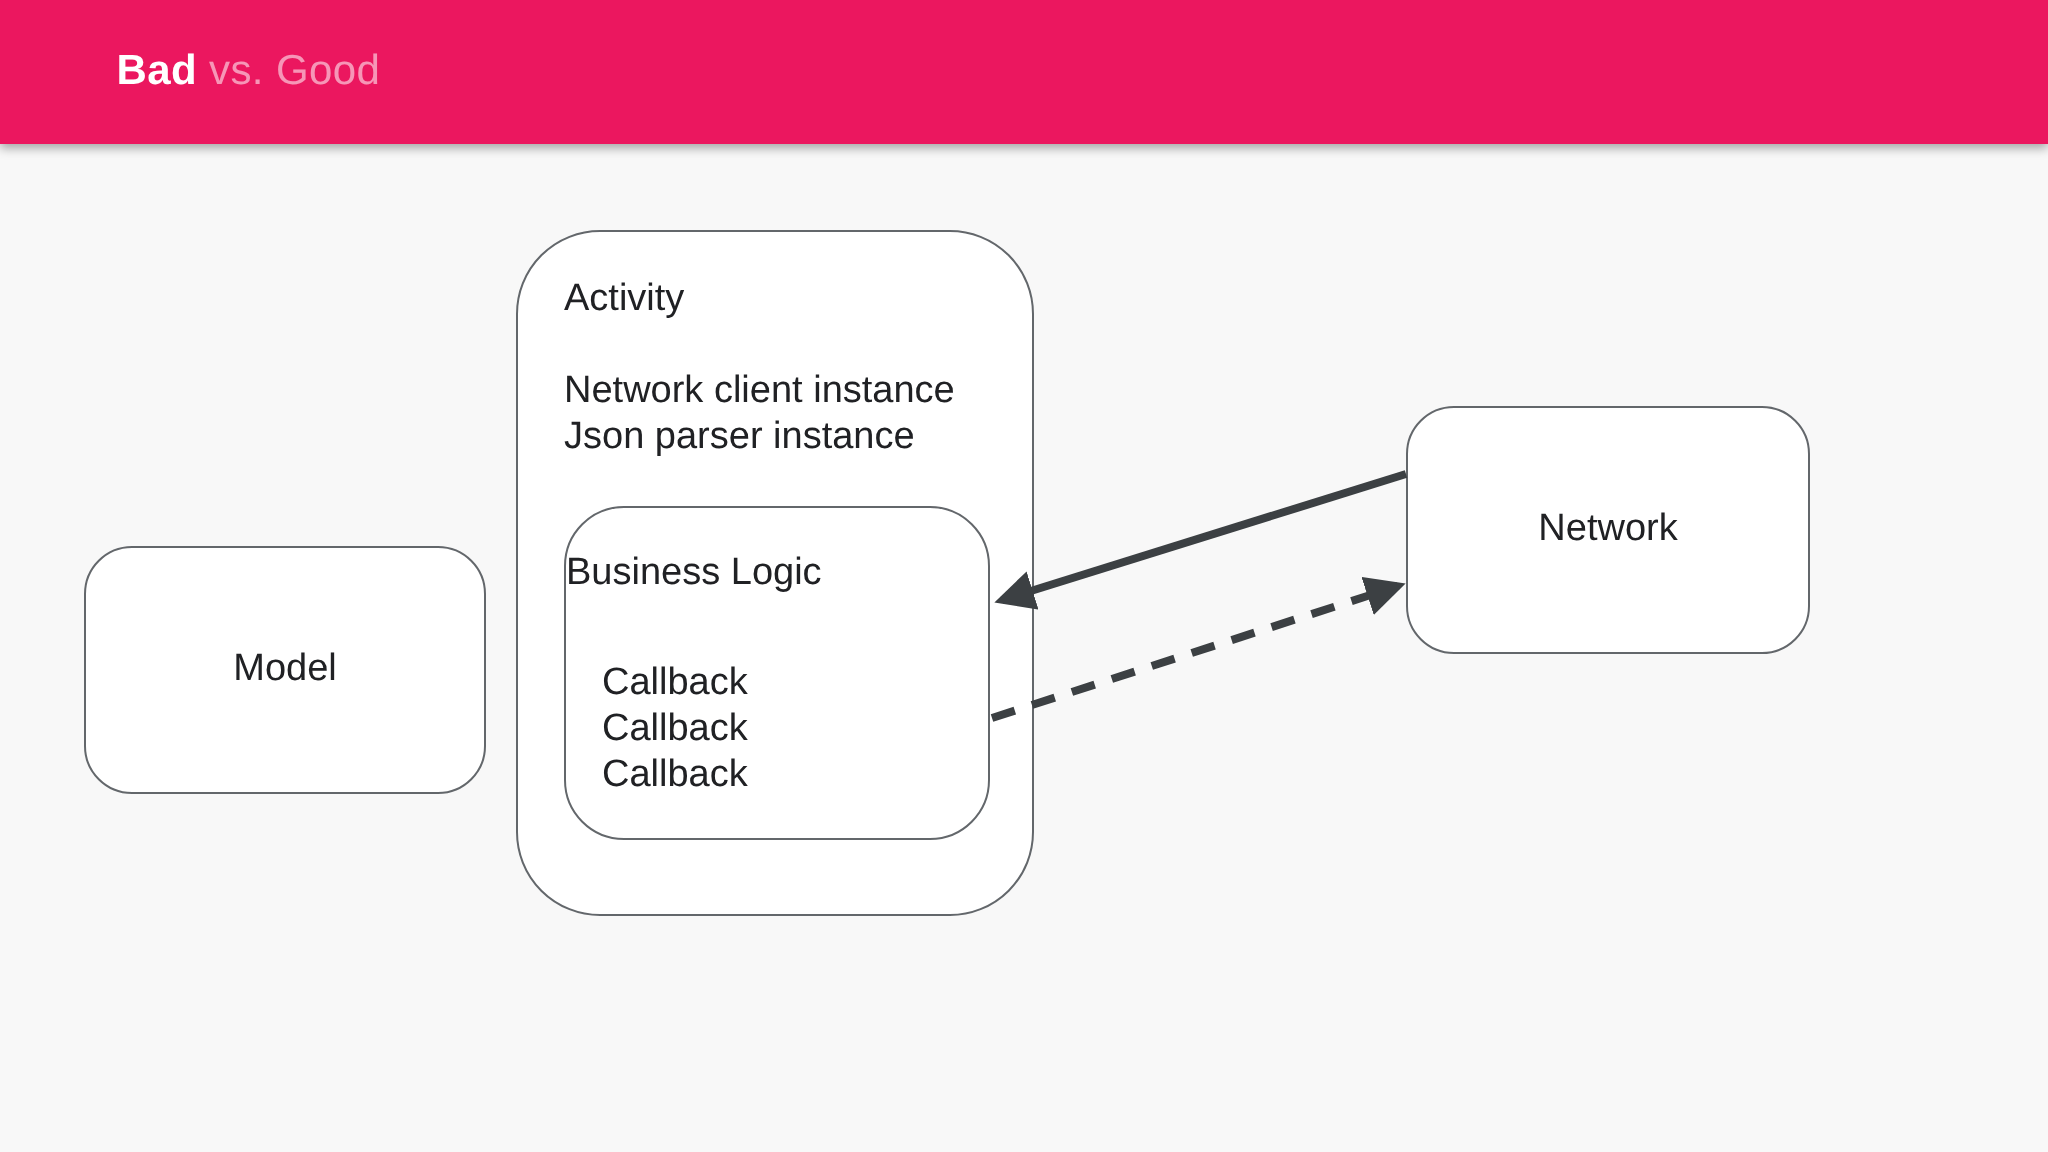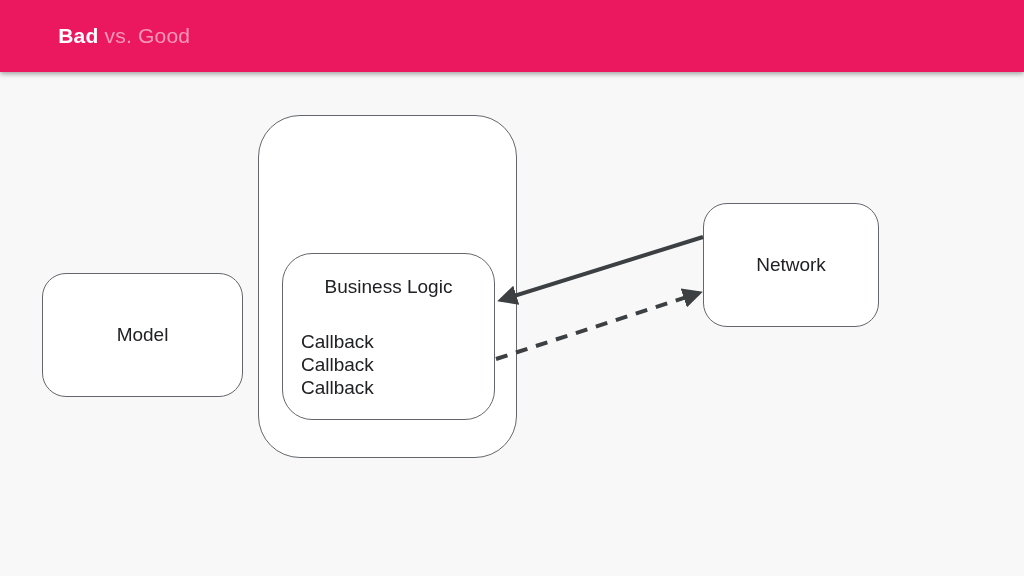--- a/index.html
+++ b/index.html
@@ -44,35 +44,35 @@
     position: absolute;
     background: var(--box-bg);
     border: 1px solid var(--box-border);
     color: var(--text-color);
     font-size: 19px;
     z-index: 1;
   }
   .centered { display: flex; align-items: center; justify-content: center; }
 
   .model   { left: 42px;  top: 273px; width: 201px; height: 124px; border-radius: 24px; justify-content: center; }
-  .network { left: 703px; top: 203px; width: 176px; height: 124px; border-radius: 24px; }
+  .network { left: 703px; top: 203px; width: 202px; height: 124px; border-radius: 24px; }
 
   .activity { left: 258px; top: 115px; width: 259px; height: 343px; border-radius: 42px; }
   .activity-content { padding: 22px 0 0 23px; line-height: 23px; }
   .spacer { height: 23px; }
 
   .business-logic {
     position: absolute;
     left: 23px; top: 137px;
     width: 213px; height: 167px;
     border-radius: 30px;
     background: var(--box-bg);
     border: 1px solid var(--box-border);
   }
-  .bl-title { text-align: center; margin-top: 21px; line-height: 23px; }
+  .bl-title { margin-top: 21px; line-height: 23px; }
   .bl-items { margin-top: 32px; padding-left: 18px; line-height: 23px; }
 
   
   .arrows {
     position: absolute;
     left: 0; top: 0;
     width: 1024px; height: 576px;
     z-index: 3;
     pointer-events: none;
   }
@@ -99,20 +99,26 @@
     </defs>
     <line class="arrow-line" x1="703" y1="237" x2="501" y2="300" marker-end="url(#arrowhead)"></line>
     <line class="arrow-line dashed" x1="496" y1="359" x2="699" y2="293" marker-end="url(#arrowhead)"></line>
   </svg>
 
   <div class="box model centered">
     <span>Model</span>
   </div>
 
   <div class="box activity">
+    <div class="activity-content">
+      <div>Activity</div>
+      <div class="spacer"></div>
+      <div>Network client instance</div>
+      <div>Json parser instance</div>
+    </div>
 
     <div class="business-logic">
       <div class="bl-title">Business Logic</div>
       <div class="bl-items">
         <div>Callback</div>
         <div>Callback</div>
         <div>Callback</div>
       </div>
     </div>
   </div>

